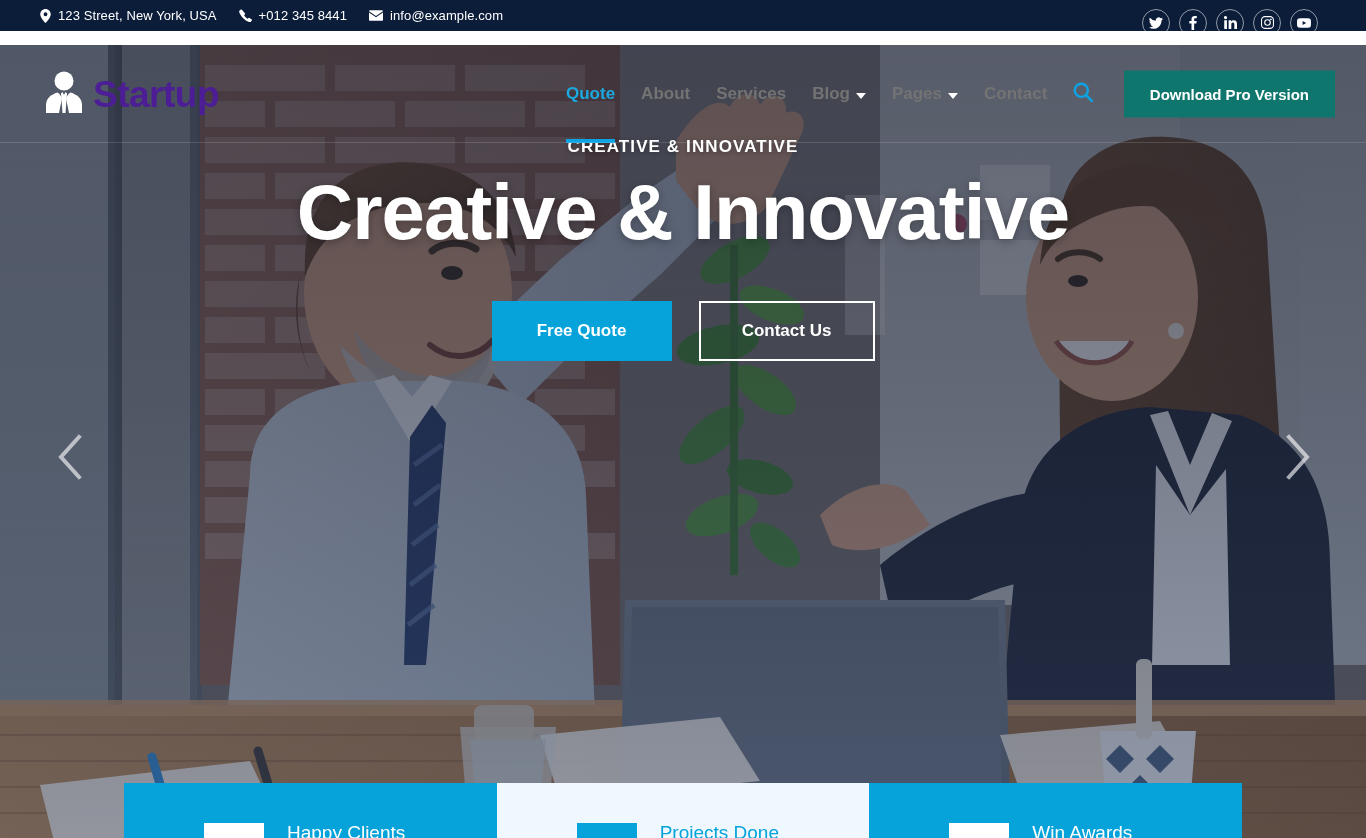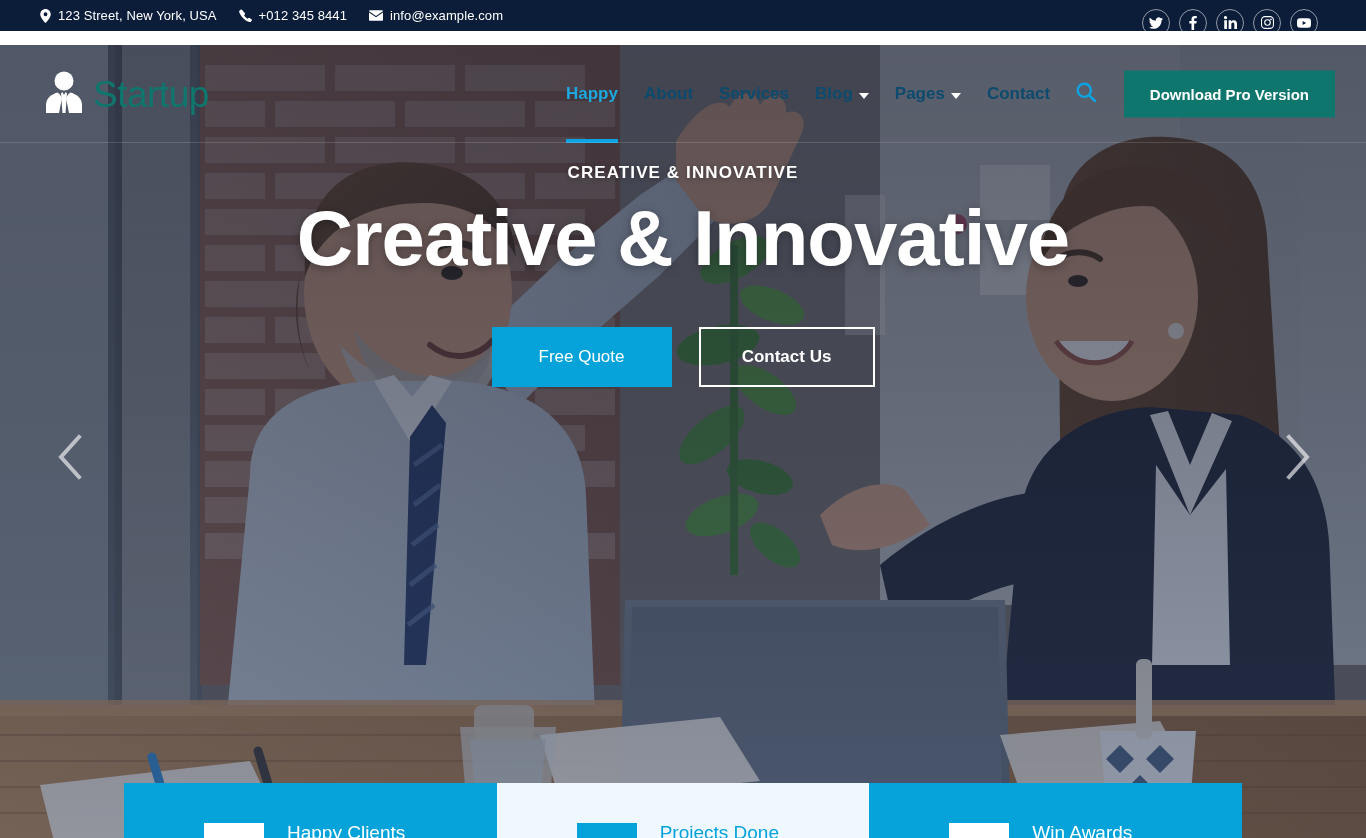--- a/index.html
+++ b/index.html
@@ -63,30 +63,30 @@
     content: ""; position: absolute; left: 0; bottom: 0;
     width: 100%; height: 1px; background: rgba(255,255,255,.14);
   }
   .brand {
     position: absolute; left: 45px; top: 50%; transform: translateY(-50%);
     display: flex; align-items: center; gap: 10px;
     text-decoration: none;
   }
   .brand-icon { color: #ffffff; display: block; }
   .brand-text {
-    color: #0f766e; font-size: 37px; font-weight: 400;
+    color: #4c1d95; font-size: 37px; font-weight: 700;
     letter-spacing: -.5px; line-height: 1;
   }
   .nav {
     position: absolute; left: 553px; top: 0; height: 98px;
     display: flex; align-items: center; gap: 0;
   }
   .nav-link {
     position: relative;
-    color: #0c4a6e; font-size: 17px; font-weight: 600;
+    color: #737373; font-size: 17px; font-weight: 600;
     padding: 0 13px; height: 98px;
     display: flex; align-items: center; gap: 6px;
     text-decoration: none; cursor: pointer;
     white-space: nowrap;
   }
   .nav-link.active { color: #1BA9E0; }
   .nav-link.active:after {
     content: ""; position: absolute;
     left: 13px; right: 13px; bottom: 0;
     height: 4px; background: #0DA3E2;
@@ -110,21 +110,21 @@
     font-family: "Liberation Sans", sans-serif;
   }
 
   
   .hero-content {
     position: absolute; left: 0; top: 0;
     width: 1366px; height: 793px;
     z-index: 20;
     display: flex; flex-direction: column;
     align-items: center; justify-content: flex-start;
-    padding-top: 118px;
+    padding-top: 92px;
   }
   .hero-eyebrow {
     color: #ffffff; font-size: 17px; font-weight: 700;
     letter-spacing: 1.1px; text-transform: uppercase;
     margin-bottom: 16px;
     text-shadow: 0 1px 5px rgba(0,0,0,.35);
   }
   .hero-title {
     color: #ffffff;
     font-size: 78px; font-weight: 700;
@@ -132,21 +132,21 @@
     text-align: center;
     letter-spacing: -1px;
     text-shadow: 0 2px 10px rgba(0,0,0,.30);
     max-width: 1000px;
   }
   .hero-buttons {
     display: flex; gap: 27px; margin-top: 50px;
   }
   .btn-primary {
     background: #06A3DA; color: #ffffff;
-    font-size: 17px; font-weight: 400;
+    font-size: 17px; font-weight: 700;
     padding: 18px 0; width: 180px; text-align: center;
     border: 1px solid #06A3DA; cursor: pointer;
     font-family: "Liberation Sans", sans-serif;
   }
   .btn-outline {
     background: transparent; color: #ffffff;
     font-size: 17px; font-weight: 600;
     padding: 18px 0; width: 176px; text-align: center;
     border: 2px solid #ffffff; cursor: pointer;
     font-family: "Liberation Sans", sans-serif;
@@ -547,21 +547,21 @@
           <path fill="currentColor" d="M12.5 21.5 C6 23.5 1 27.5 1 34 v8 h13 l3-15 -2.5-4z"></path>
           <path fill="currentColor" d="M25.5 21.5 C32 23.5 37 27.5 37 34 v8 H24 l-3-15 2.5-4z"></path>
           <path fill="currentColor" d="M17.5 21 L19 24 l1.5-3 L22 22.5 20.5 42 h-3 L16 22.5z"></path>
         </svg>
     </span>
     <span class="brand-text">Startup</span>
   </a>
 
   <nav class="nav">
     <a class="nav-link active">
-      <span>Happy</span>
+      <span>Quote</span>
     </a>
     <a class="nav-link">
       <span>About</span>
     </a>
     <a class="nav-link">
       <span>Services</span>
     </a>
     <a class="nav-link">
       <span>Blog</span>
       <span class="caret"></span>

